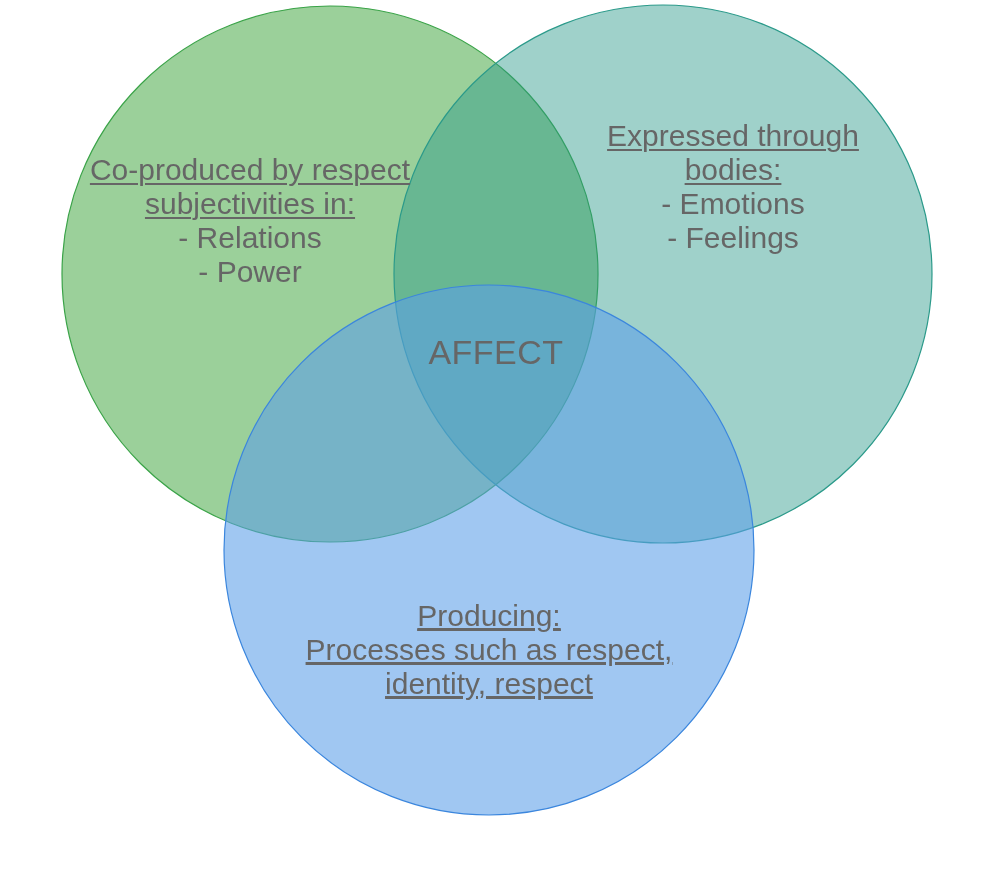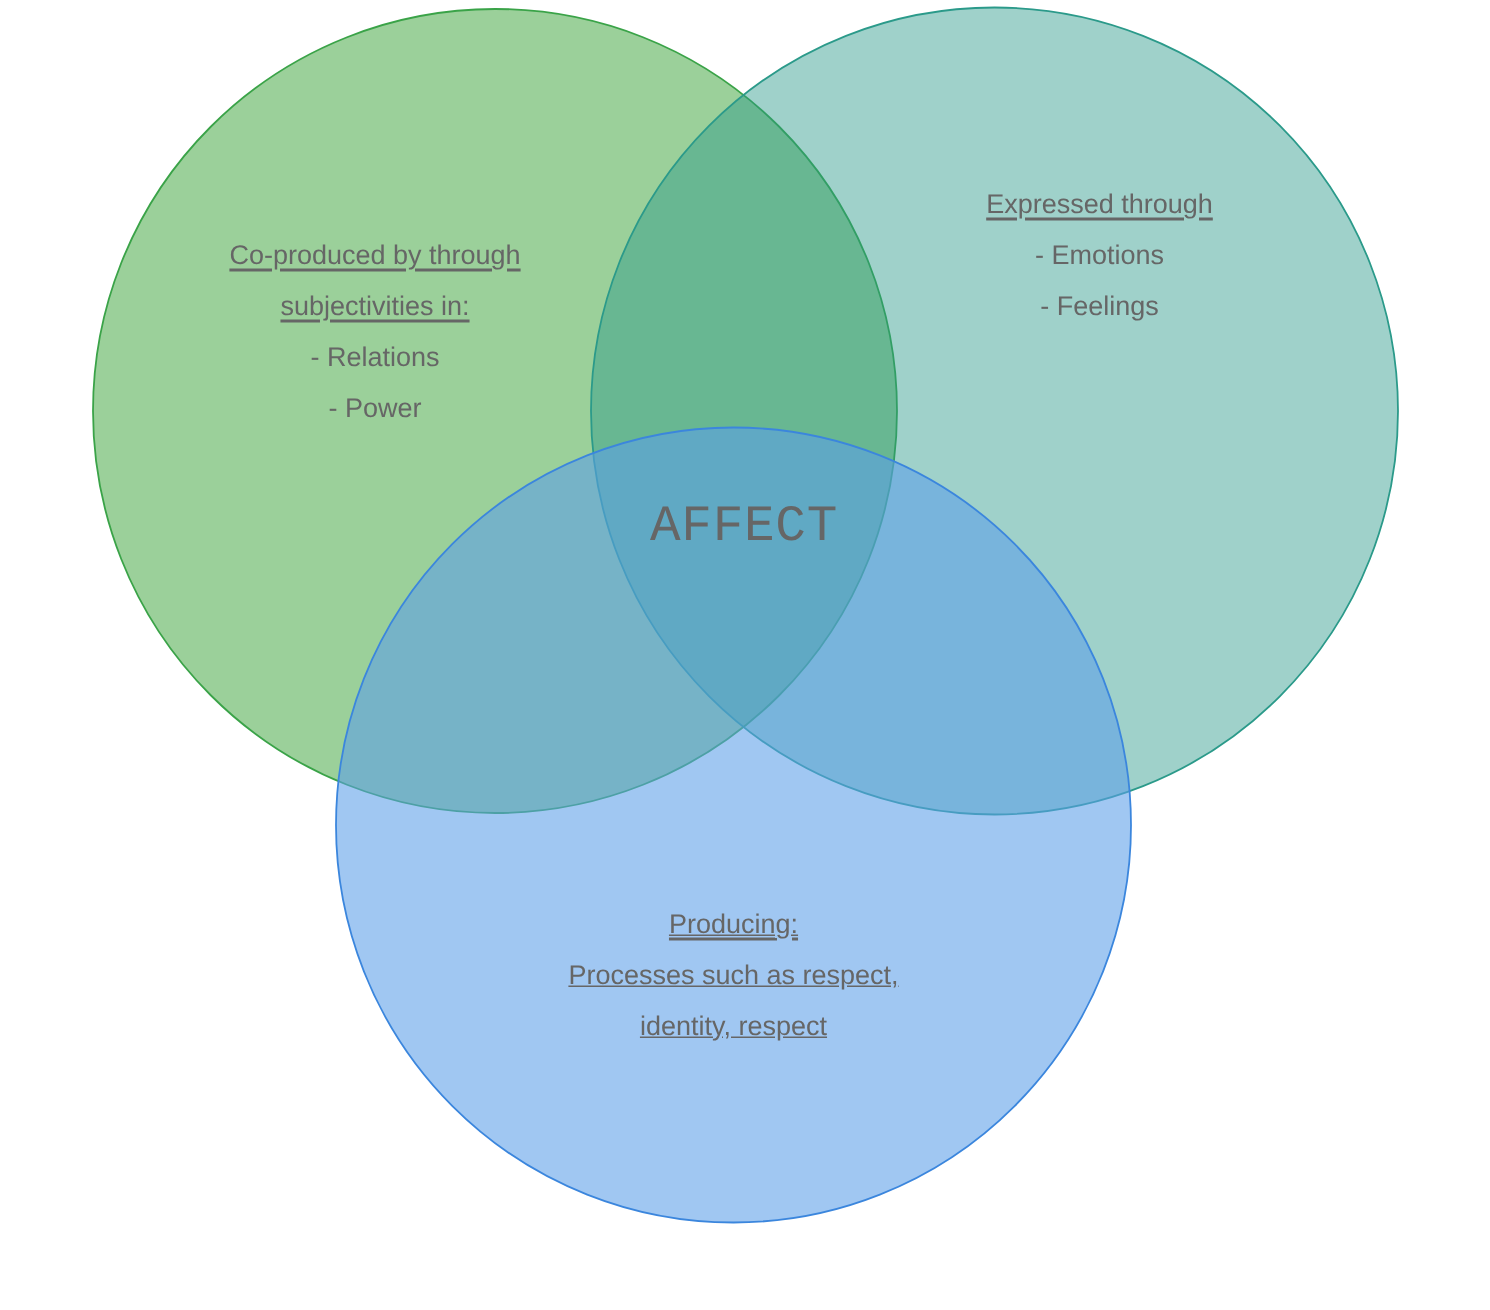--- a/index.html
+++ b/index.html
@@ -1,39 +1,40 @@
 <!DOCTYPE html>
 <html><head>
 <meta charset="utf-8">
 <style>
   html, body { margin: 0; padding: 0; background: #ffffff; }
   body { width: 993px; height: 873px; position: relative; overflow: hidden; font-family: "Liberation Sans", sans-serif; }
   svg#venn { position: absolute; left: 0; top: 0; }
-  .label { position: absolute; text-align: center; color: #666666; font-size: 18px; line-height: 34px; }
+  .label { position: absolute; text-align: center; color: #666666; font-size: 30px; line-height: 34px; }
   .label .title { text-decoration: underline; text-decoration-thickness: 1.5px; text-underline-offset: 3px; }
-  .center-label { position: absolute; color: #666666; font-size: 34px; letter-spacing: 0.5px; text-align: center; font-family: Liberation Mono, monospace; }
+  .center-label { position: absolute; color: #666666; font-size: 34px; letter-spacing: 0.5px; text-align: center; }
 </style>
 </head>
 <body>
 
 <svg id="venn" width="993" height="873" viewBox="0 0 993 873">
   <circle cx="330" cy="274" r="268" fill="#93cc91" fill-opacity="0.92" stroke="#3aa348" stroke-width="1.2"></circle>
   <circle cx="663" cy="274" r="269" fill="#2b9a8a" fill-opacity="0.45" stroke="#2b9a8a" stroke-width="1.2"></circle>
   <circle cx="489" cy="550" r="265" fill="#5b9ee9" fill-opacity="0.58" stroke="#3b86dd" stroke-width="1.2"></circle>
 </svg>
 
 <div class="label" style="left:70px; top:153px; width:360px;">
-  <div class="title">Co-produced by through</div>
+  <div class="title">Co-produced by respect</div>
   <div class="title">subjectivities in:</div>
   <div>- Relations</div>
   <div>- Power</div>
 </div>
 
 <div class="label" style="left:583px; top:119px; width:300px;">
   <div class="title">Expressed through</div>
+  <div class="title">bodies:</div>
   <div>- Emotions</div>
   <div>- Feelings</div>
 </div>
 
 <div class="label" style="left:289px; top:599px; width:400px;text-decoration:underline;">
   <div class="title">Producing:</div>
   <div>Processes such as respect,</div>
   <div>identity, respect</div>
 </div>
 

